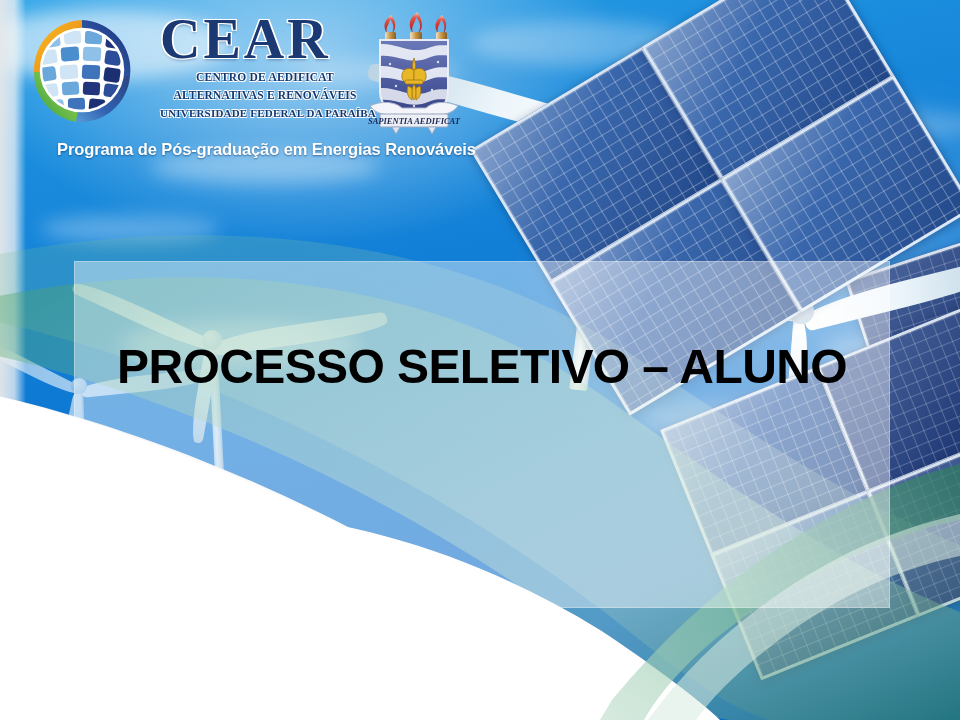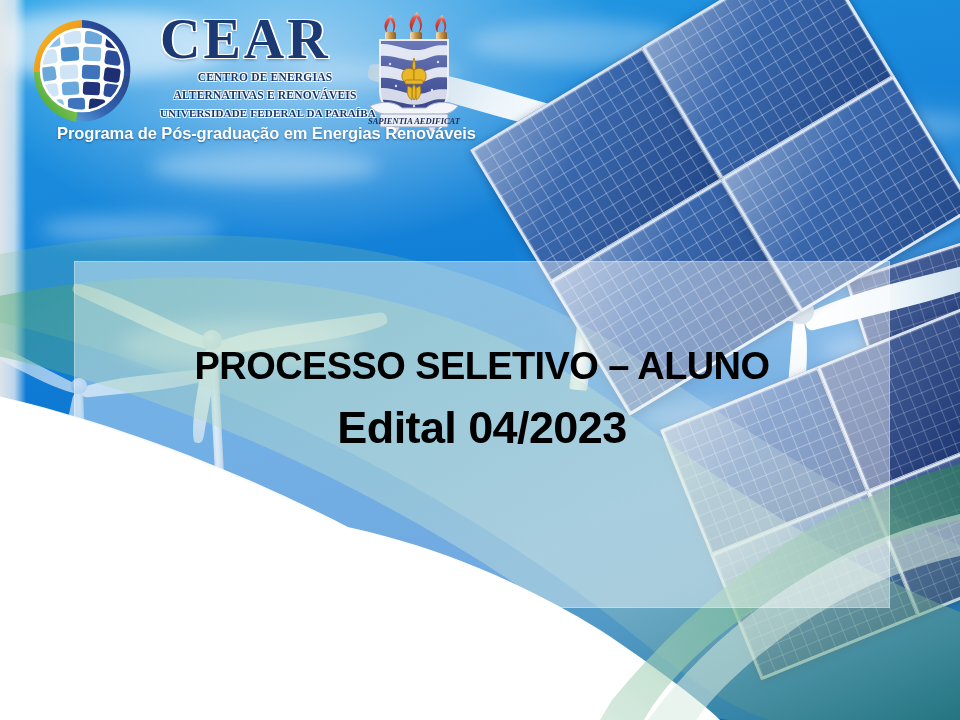--- a/index.html
+++ b/index.html
@@ -157,21 +157,21 @@
     position: absolute;
     left: 74px; top: 261px;
     width: 816px; height: 347px;
     background: rgba(255,255,255,0.42);
     box-shadow: inset 0 0 0 1px rgba(255,255,255,0.28);
   }
 
   
   #subtitle {
     position: absolute;
-    left: 57px; top: 124px;
+    left: 57px; top: 140px;
     color: #ffffff;
     font-size: 16.5px;
     font-weight: bold;
     letter-spacing: -0.1px;
     text-shadow: 0 1px 2px rgba(0,40,90,0.55);
     white-space: nowrap;
   }
 
   
   #cearLogo {
@@ -229,21 +229,21 @@
     width: 816px;
     text-align: center;
     color: #000000;
     font-family: "Liberation Sans", sans-serif;
     font-weight: bold;
     font-size: 45px;
     line-height: 61px;
     letter-spacing: -0.6px;
   }
   #titleBlock .ln { display: block; white-space: nowrap; }
-  #titleBlock .ln1 { font-size: 38px; }
+  #titleBlock .ln1 { font-size: 48px; }
   #titleBlock .ln2 { font-size: 45px; }
   #titleBlock .ln3 { font-size: 45px; }
 </style>
 </head>
 <body>
 
 <div id="slide">
 
   <div class="sky"></div>
   <div class="cloud c1"></div>
@@ -431,21 +431,21 @@
 
           <rect x="30" y="90" width="16" height="12" rx="3" fill="#8fc0e8" transform="rotate(-8 38 96)"></rect>
           <rect x="50" y="88" width="17" height="12" rx="3" fill="#3f74bd" transform="rotate(-2 58 94)"></rect>
           <rect x="71" y="89" width="16" height="12" rx="3" fill="#1b2f72" transform="rotate(6 79 95)"></rect>
         </g>
       </g>
       <circle cx="64" cy="60" r="41" fill="none" stroke="#ffffff" stroke-width="2.5"></circle>
     </svg>
 
     <div id="cearWord">CEAR</div>
-    <div class="cearSubline" id="cearLine1">CENTRO DE ENERGIAS</div>
+    <div class="cearSubline" id="cearLine1">CENTRO DE AEDIFICAT</div>
     <div class="cearSubline" id="cearLine2">ALTERNATIVAS E RENOVÁVEIS</div>
     <div class="cearSubline" id="cearLine3">UNIVERSIDADE FEDERAL DA PARAÍBA</div>
 
     <svg id="ufpbCrest" viewBox="0 0 104 130">
       <defs>
         <linearGradient id="shieldG" x1="0" y1="0" x2="0" y2="1">
           <stop offset="0%" stop-color="#6c79b8"></stop>
           <stop offset="55%" stop-color="#4a589c"></stop>
           <stop offset="100%" stop-color="#343f7d"></stop>
         </linearGradient>
@@ -510,16 +510,15 @@
 
       <path d="M 30,117 L 38,117 L 34,124 Z" fill="#dfe4ef" stroke="#9aa5bd" stroke-width=".8"></path>
       <path d="M 66,117 L 74,117 L 70,124 Z" fill="#dfe4ef" stroke="#9aa5bd" stroke-width=".8"></path>
     </svg>
   </div>
 
   <div id="subtitle">Programa de Pós-graduação em Energias Renováveis</div>
 
   <div id="titleBlock">
     <span class="ln ln1">PROCESSO SELETIVO – ALUNO</span>
-    <span class="ln ln3">Edital 04/2023</span>
   </div>
 
 </div>
 
 </body></html>

